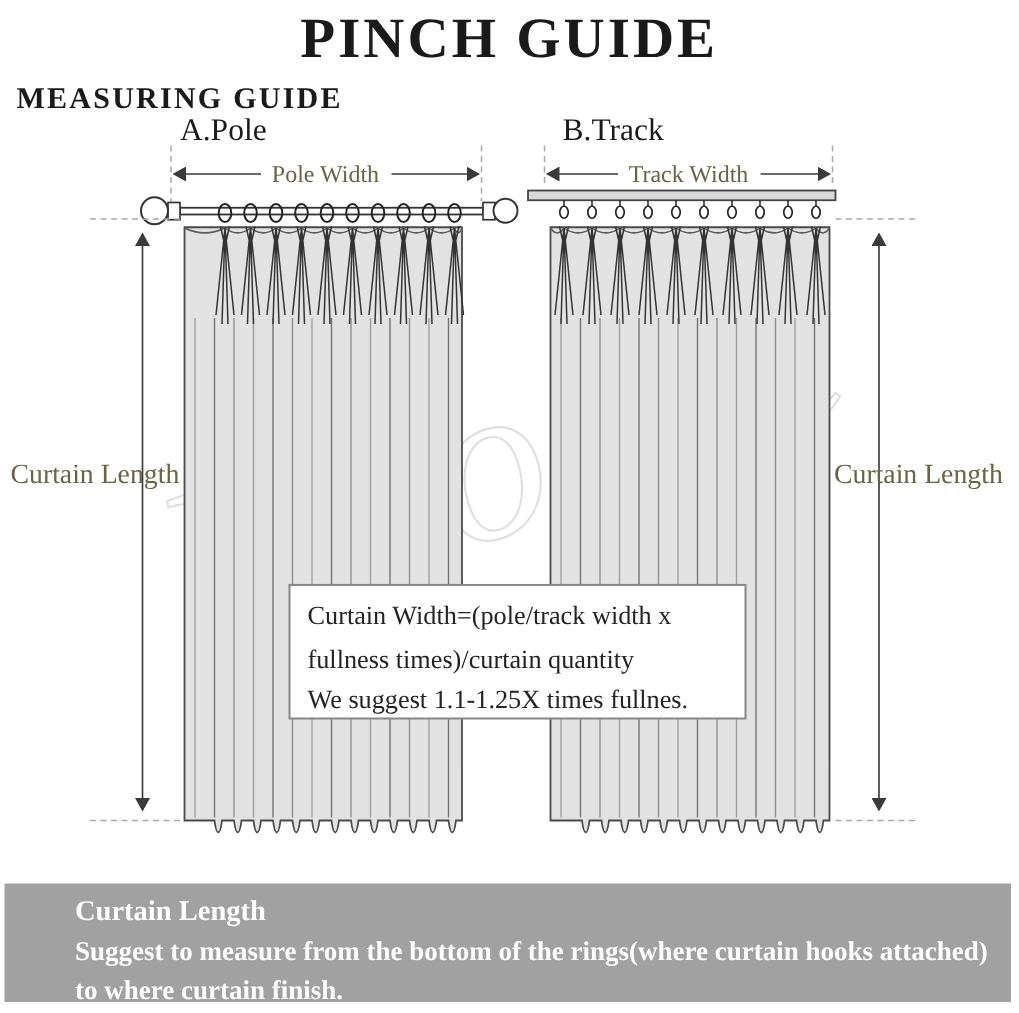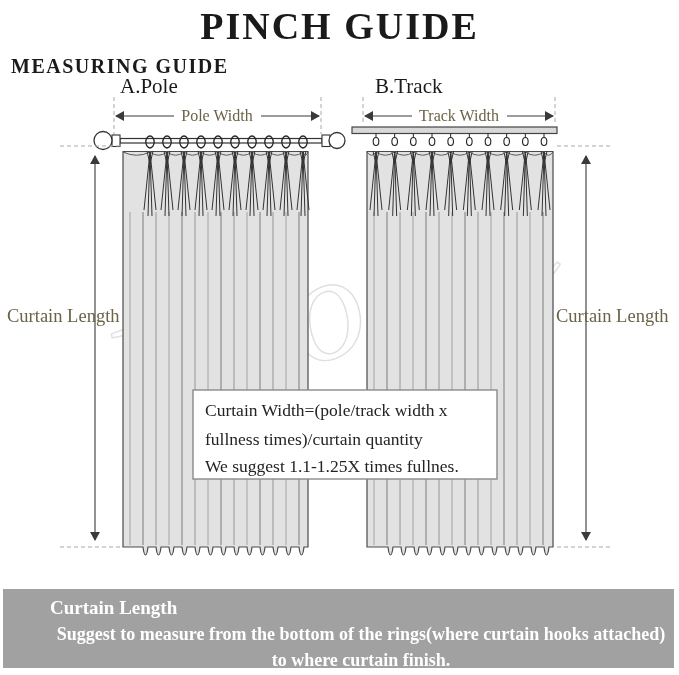--- a/index.html
+++ b/index.html
@@ -29,21 +29,21 @@
     fill:none; stroke:var(--wm); stroke-width:1.4; text-anchor:middle;
   }
   .dash{stroke:#a9a9a9; stroke-width:1; stroke-dasharray:4 3; fill:none;}
   .meas-line{stroke:#3a3a3a; stroke-width:1.1; fill:none;}
   .footer{
     position:absolute; left:3px; top:589px; width:671px; height:79px;
     background:var(--footer-bg); color:#fff; box-sizing:border-box;
     padding:5px 0 0 47px; font-weight:bold;
   }
   .footer-heading{font-size:19px; line-height:27px;}
-  .footer-body{font-size:18px; line-height:26px; width:622px;text-align:center;}
+  .footer-body{font-size:18px; line-height:26px; width:622px;}
 </style>
 </head>
 <body>
 
 <div class="stage">
 
   <h1 class="title">PINCH GUIDE</h1>
   <h2 class="subtitle">MEASURING GUIDE</h2>
 
   <svg class="diagram" width="679" height="585" viewBox="0 0 679 585">

